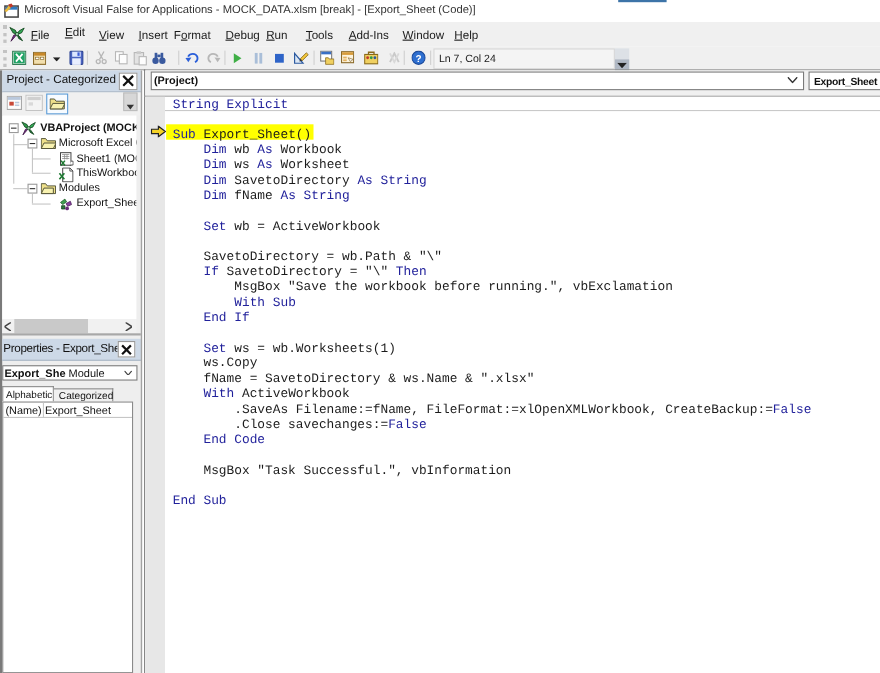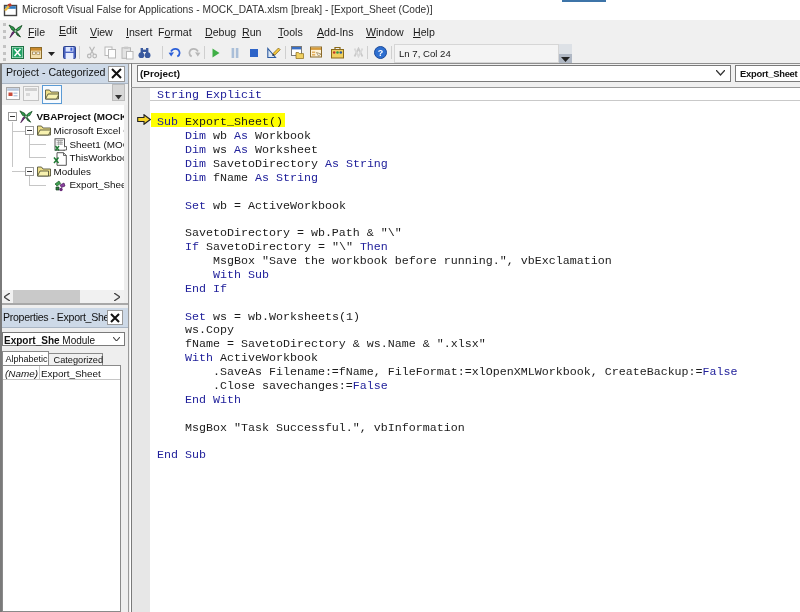--- a/index.html
+++ b/index.html
@@ -288,21 +288,21 @@
   </svg>
 
 <div class="abs" style="left:2px;top:351px;width:47px;height:14px;background:#fff;border:1px solid #8a8a8a;border-bottom:none;box-sizing:border-box;"></div>
 <div class="abs" style="left:49px;top:353px;width:54px;height:12px;background:#f0f0f0;border:1px solid #8a8a8a;border-bottom:none;border-left:none;box-sizing:border-box;"></div>
 <div class="abs" style="left:5.5px;top:353.5px;font-size:9px;color:#111;">Alphabetic</div>
 <div class="abs" style="left:53.5px;top:355px;font-size:9.2px;color:#111;">Categorized</div>
 
 <div class="abs" style="left:2px;top:364.5px;width:119px;height:247.5px;background:#fff;border:1px solid #8a8a8a;box-sizing:border-box;"></div>
 <div class="abs" style="left:38.5px;top:365.5px;width:1px;height:13.5px;background:#c6c6c6;"></div>
 <div class="abs" style="left:3px;top:378.5px;width:117px;height:1px;background:#c6c6c6;"></div>
-<div class="abs" style="left:5px;top:368px;font-size:9.9px;color:#111;font-style:italic;">(Name)</div>
+<div class="abs" style="left:5px;top:368px;font-size:9.9px;color:#111;">(Name)</div>
 <div class="abs" style="left:41px;top:368px;font-size:9.9px;color:#111;">Export_Sheet</div>
 
 <div class="abs" style="left:127.5px;top:64px;width:1px;height:548px;background:#9a9a9a;"></div>
 <div class="abs" style="left:130.5px;top:63px;width:1.5px;height:549px;background:#7a7a7a;"></div>
 <div class="abs" style="left:132px;top:64px;width:668px;height:23px;background:#f0f0f0;"></div>
 
 <div class="abs" style="left:137px;top:65px;width:594px;height:17px;background:#fff;border:1px solid #7a7a7a;box-sizing:border-box;"></div>
 <div class="abs" style="left:140px;top:67.5px;font-size:9.9px;font-weight:bold;color:#111;">(Project)</div>
 <svg class="abs" style="left:716px;top:70px" width="9" height="6" viewBox="0 0 9 6">
     <path d="M0 0 L4.5 5 L9 0" fill="none" stroke="#333" stroke-width="1.3"></path>
@@ -339,17 +339,17 @@
         MsgBox "Save the workbook before running.", vbExclamation
         <span class="k">With Sub</span>
     <span class="k">End If</span>
 
     <span class="k">Set</span> ws = wb.Worksheets(1)
     ws.Copy
     fName = SavetoDirectory &amp; ws.Name &amp; ".xlsx"
     <span class="k">With</span> ActiveWorkbook
         .SaveAs Filename:=fName, FileFormat:=xlOpenXMLWorkbook, CreateBackup:=<span class="k">False</span>
         .Close savechanges:=<span class="k">False</span>
-    <span class="k">End With</span>
+    <span class="k">End Code</span>
 
     MsgBox "Task Successful.", vbInformation
 
 <span class="k">End Sub</span></pre>
 
 </body></html>

